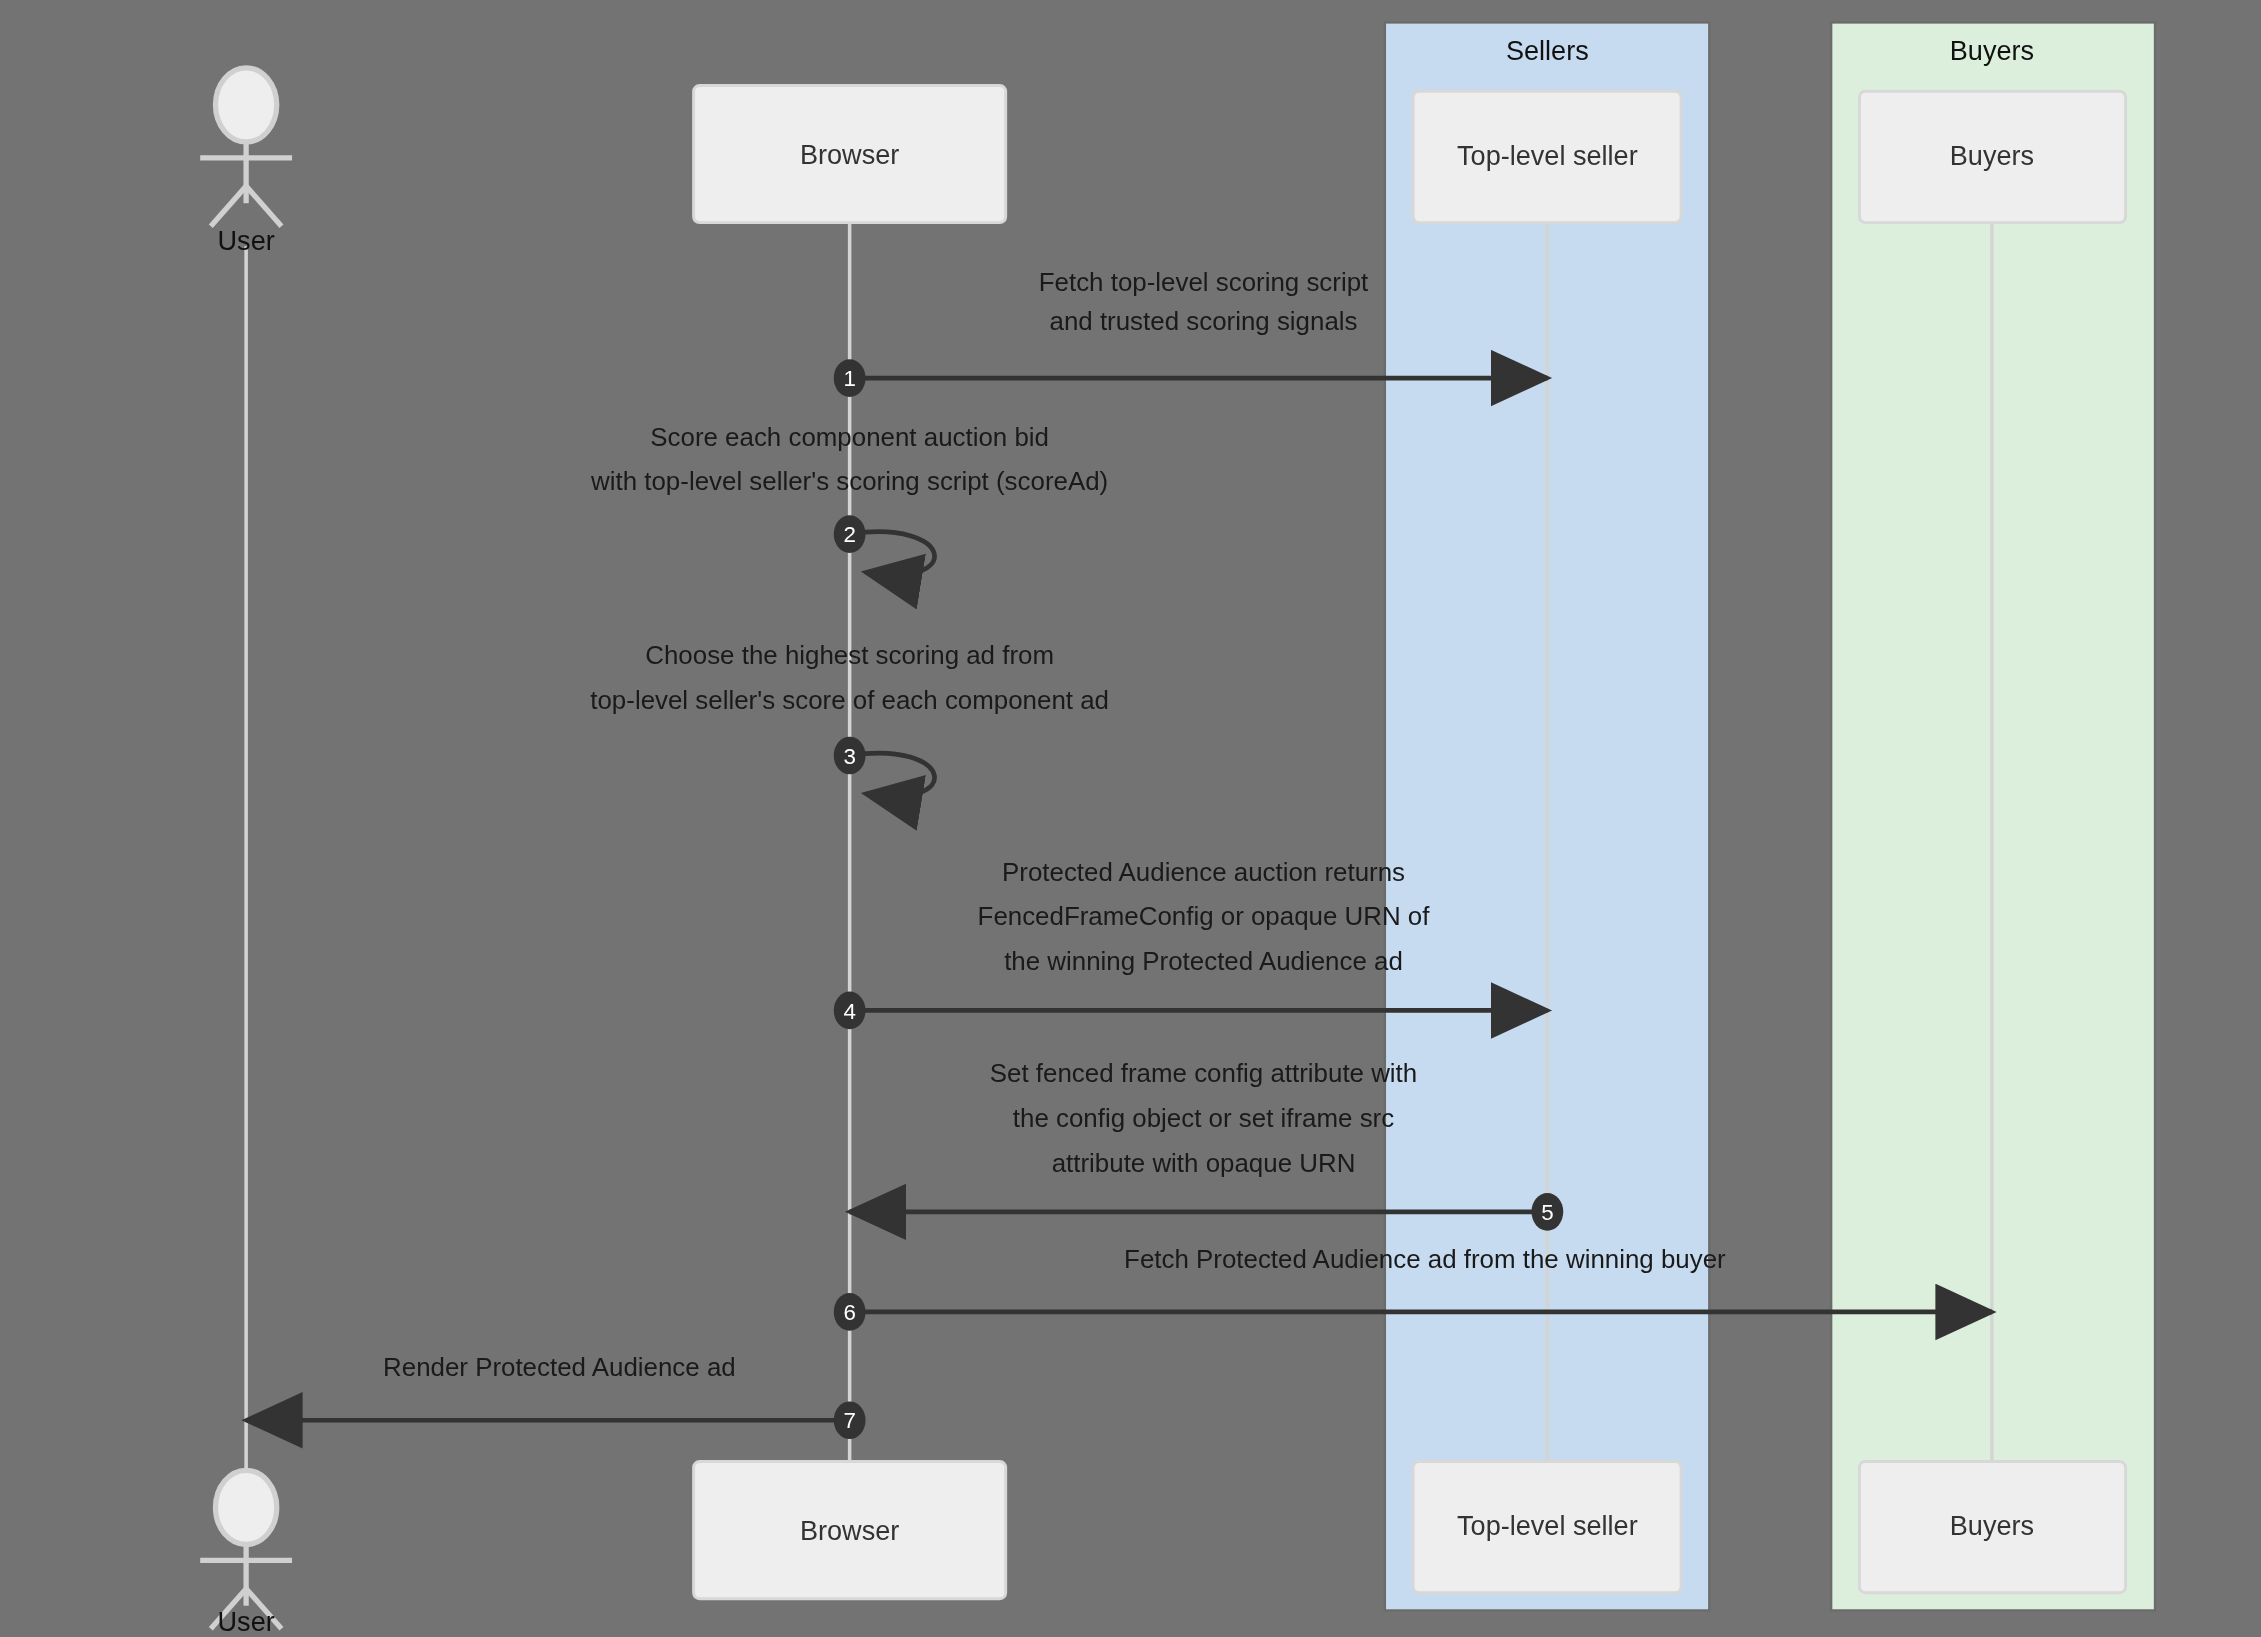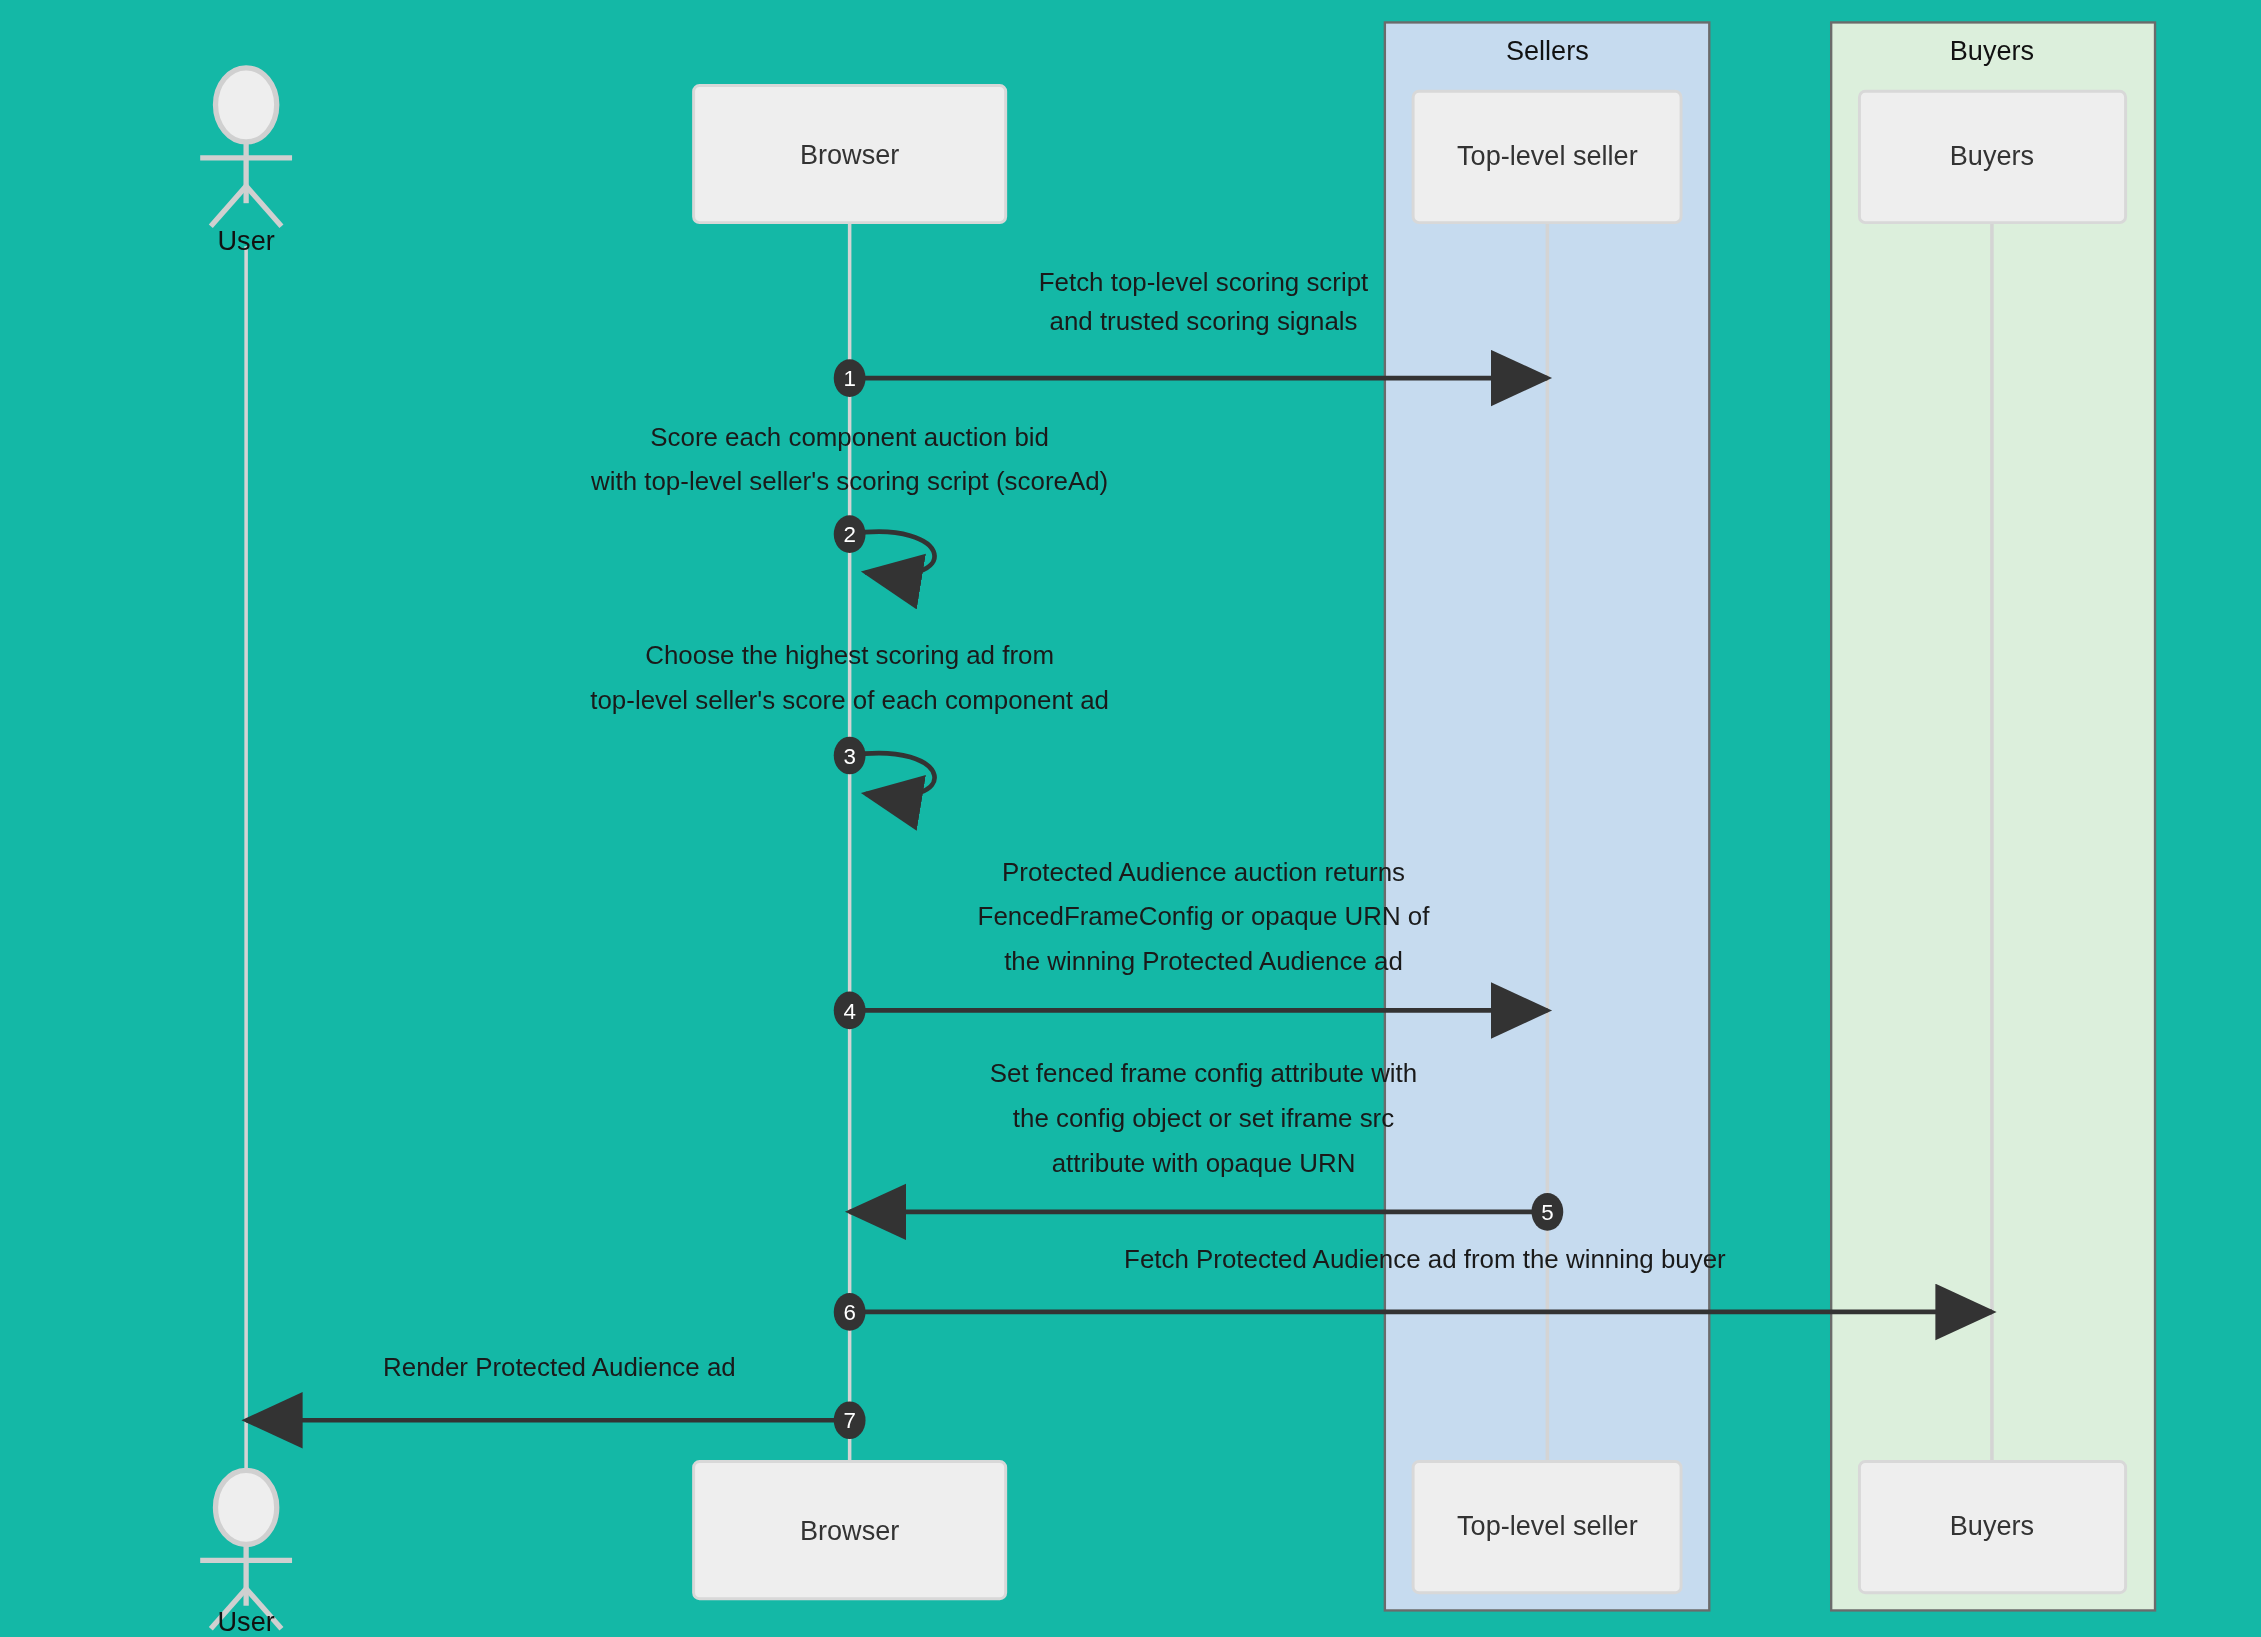--- a/index.html
+++ b/index.html
@@ -8,21 +8,21 @@
     padding: 0;
     background: #ffffff;
   }
   body {
     font-family: "Liberation Sans", sans-serif;
   }
   #diagram-root {
     position: relative;
     width: 2261px;
     height: 1637px;
-    background: #14b8a6;
+    background: #737373;
     overflow: hidden;
   }
   .svg-layer {
     position: absolute;
     left: 0;
     top: 0;
     width: 2261px;
     height: 1637px;
   }
   

